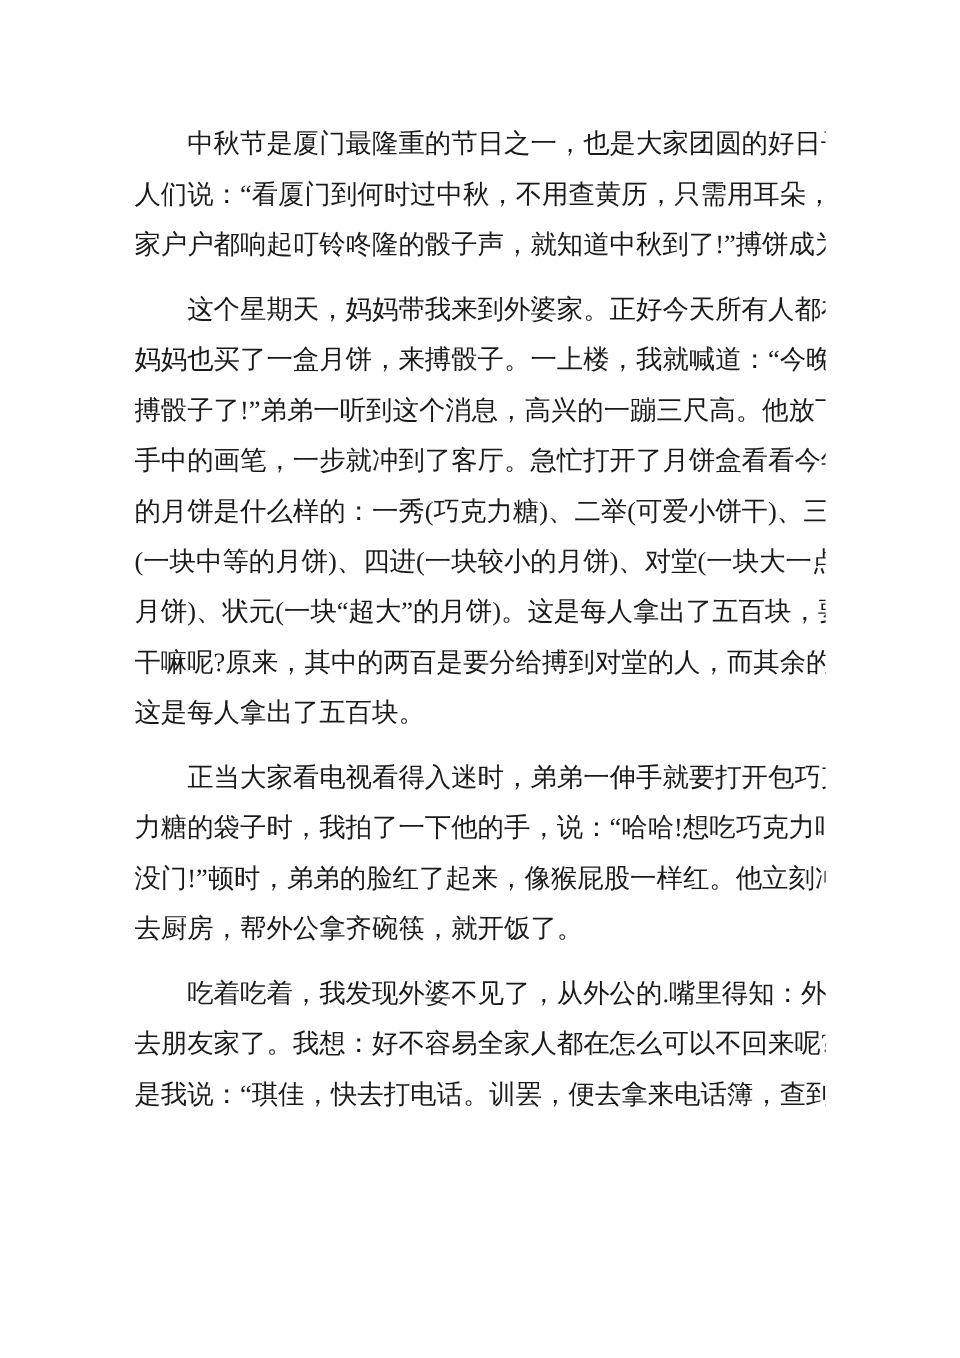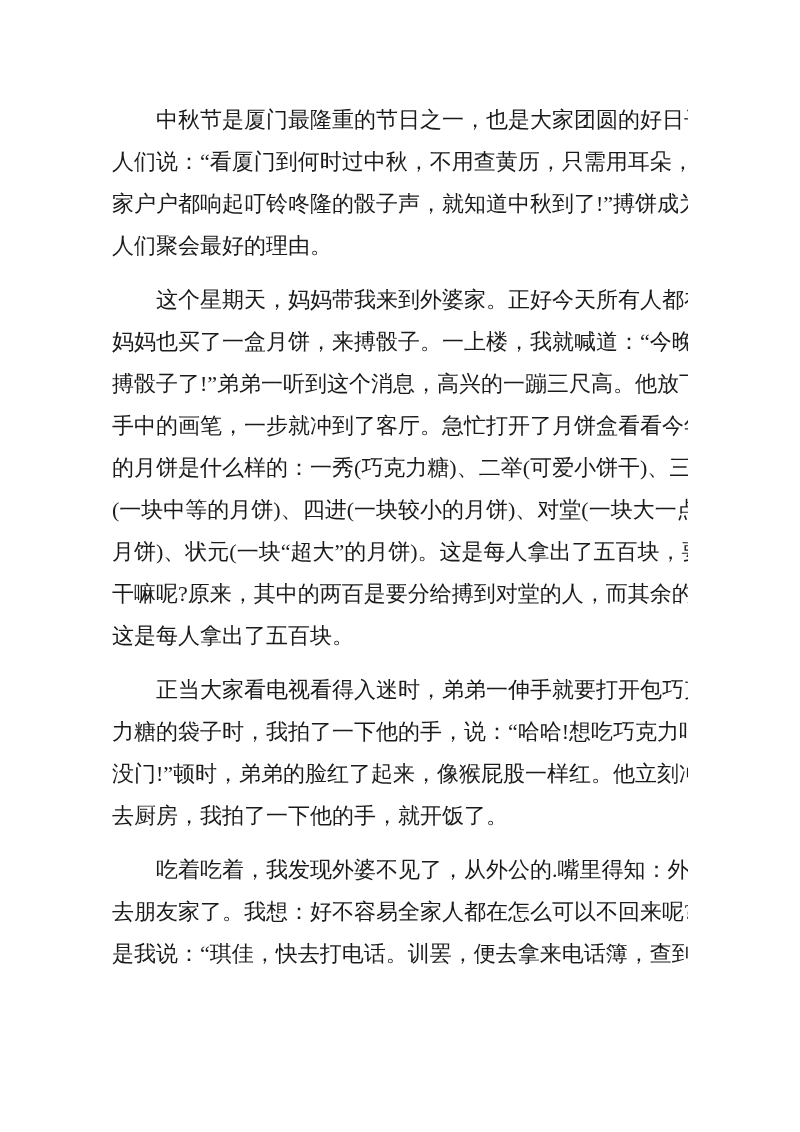--- a/index.html
+++ b/index.html
@@ -42,38 +42,37 @@
 </style>
 </head>
 <body>
 
 <div class="page">
   <div id="content">
       <div class="paragraph">
         <div class="line indent">中秋节是厦门最隆重的节日之一，也是大家团圆的好日子!</div>
         <div class="line">人们说：“看厦门到何时过中秋，不用查黄历，只需用耳朵，家</div>
         <div class="line">家户户都响起叮铃咚隆的骰子声，就知道中秋到了!”搏饼成为</div>
-        <div class="line last-left">人们聚会最好的理由。</div>
       </div>
       <div class="paragraph">
         <div class="line indent">这个星期天，妈妈带我来到外婆家。正好今天所有人都在，</div>
         <div class="line">妈妈也买了一盒月饼，来搏骰子。一上楼，我就喊道：“今晚要</div>
         <div class="line">搏骰子了!”弟弟一听到这个消息，高兴的一蹦三尺高。他放下</div>
         <div class="line">手中的画笔，一步就冲到了客厅。急忙打开了月饼盒看看今年</div>
         <div class="line">的月饼是什么样的：一秀(巧克力糖)、二举(可爱小饼干)、三红</div>
         <div class="line">(一块中等的月饼)、四进(一块较小的月饼)、对堂(一块大一点的</div>
         <div class="line">月饼)、状元(一块“超大”的月饼)。这是每人拿出了五百块，要</div>
         <div class="line">干嘛呢?原来，其中的两百是要分给搏到对堂的人，而其余的三</div>
         <div class="line last-left">这是每人拿出了五百块。</div>
       </div>
       <div class="paragraph">
         <div class="line indent">正当大家看电视看得入迷时，弟弟一伸手就要打开包巧克</div>
         <div class="line">力糖的袋子时，我拍了一下他的手，说：“哈哈!想吃巧克力吧?</div>
         <div class="line">没门!”顿时，弟弟的脸红了起来，像猴屁股一样红。他立刻冲</div>
-        <div class="line last-left">去厨房，我拍了一下他的手，就开饭了。</div>
+        <div class="line last-left">去厨房，帮外公拿齐碗筷，就开饭了。</div>
       </div>
       <div class="paragraph">
         <div class="line indent">吃着吃着，我发现外婆不见了，从外公的.嘴里得知：外婆</div>
         <div class="line">去朋友家了。我想：好不容易全家人都在怎么可以不回来呢?于</div>
         <div class="line">是我说：“琪佳，快去打电话。训罢，便去拿来电话簿，查到外</div>
       </div>
     </div>
 </div>
 
 </body></html>

